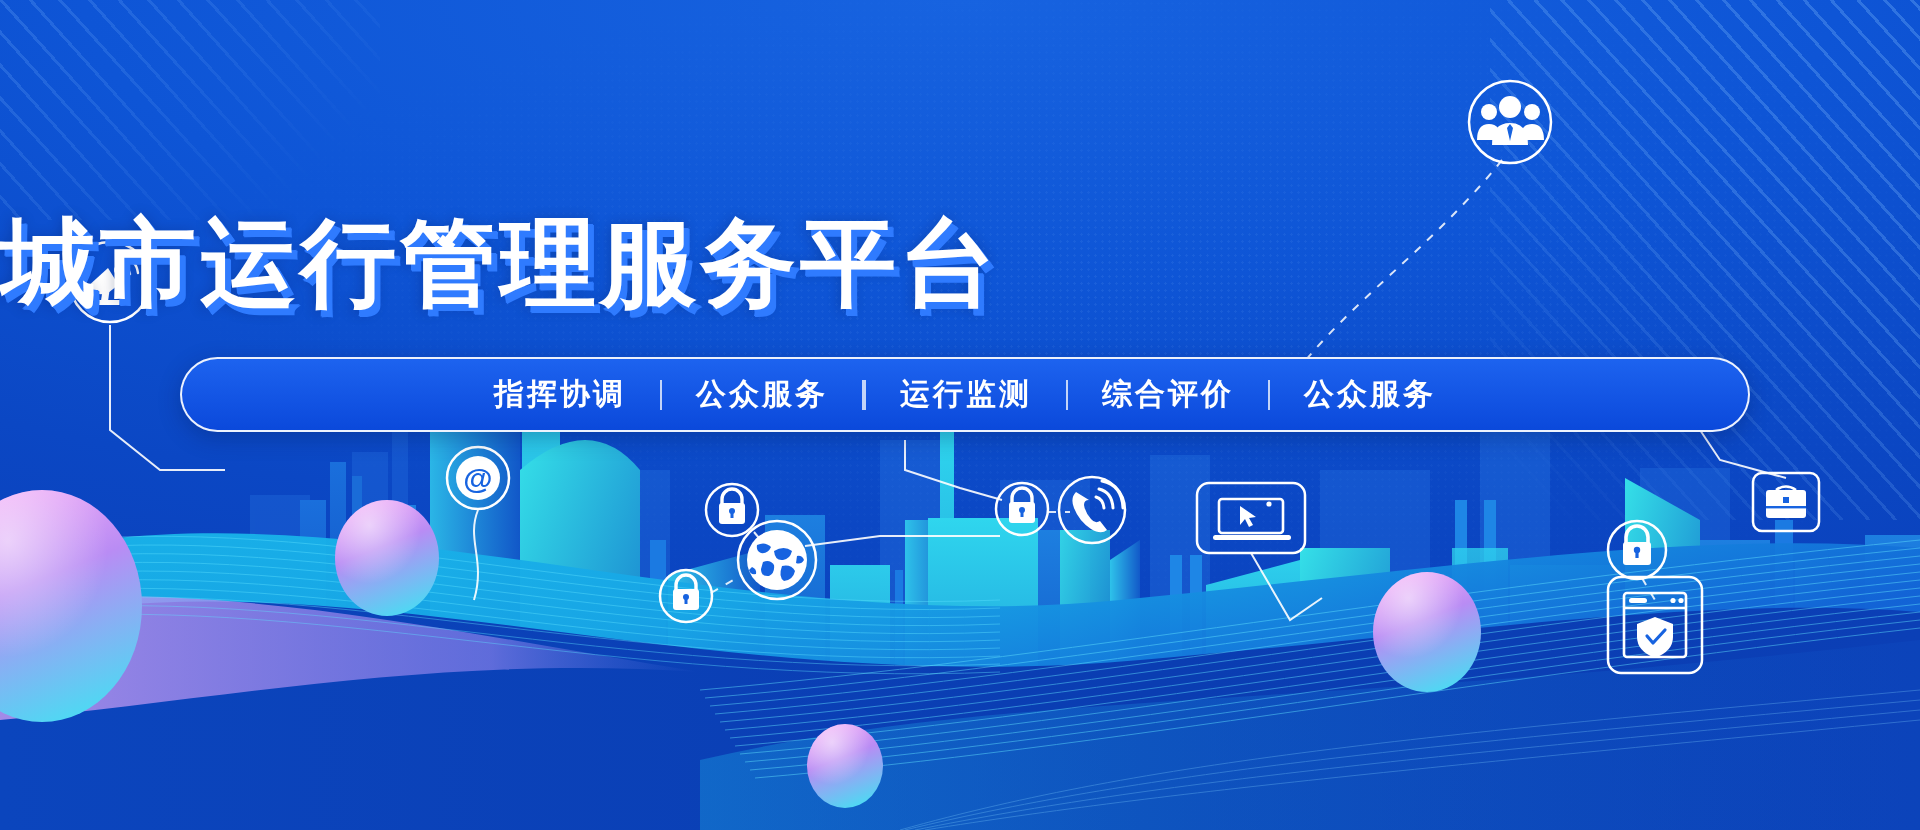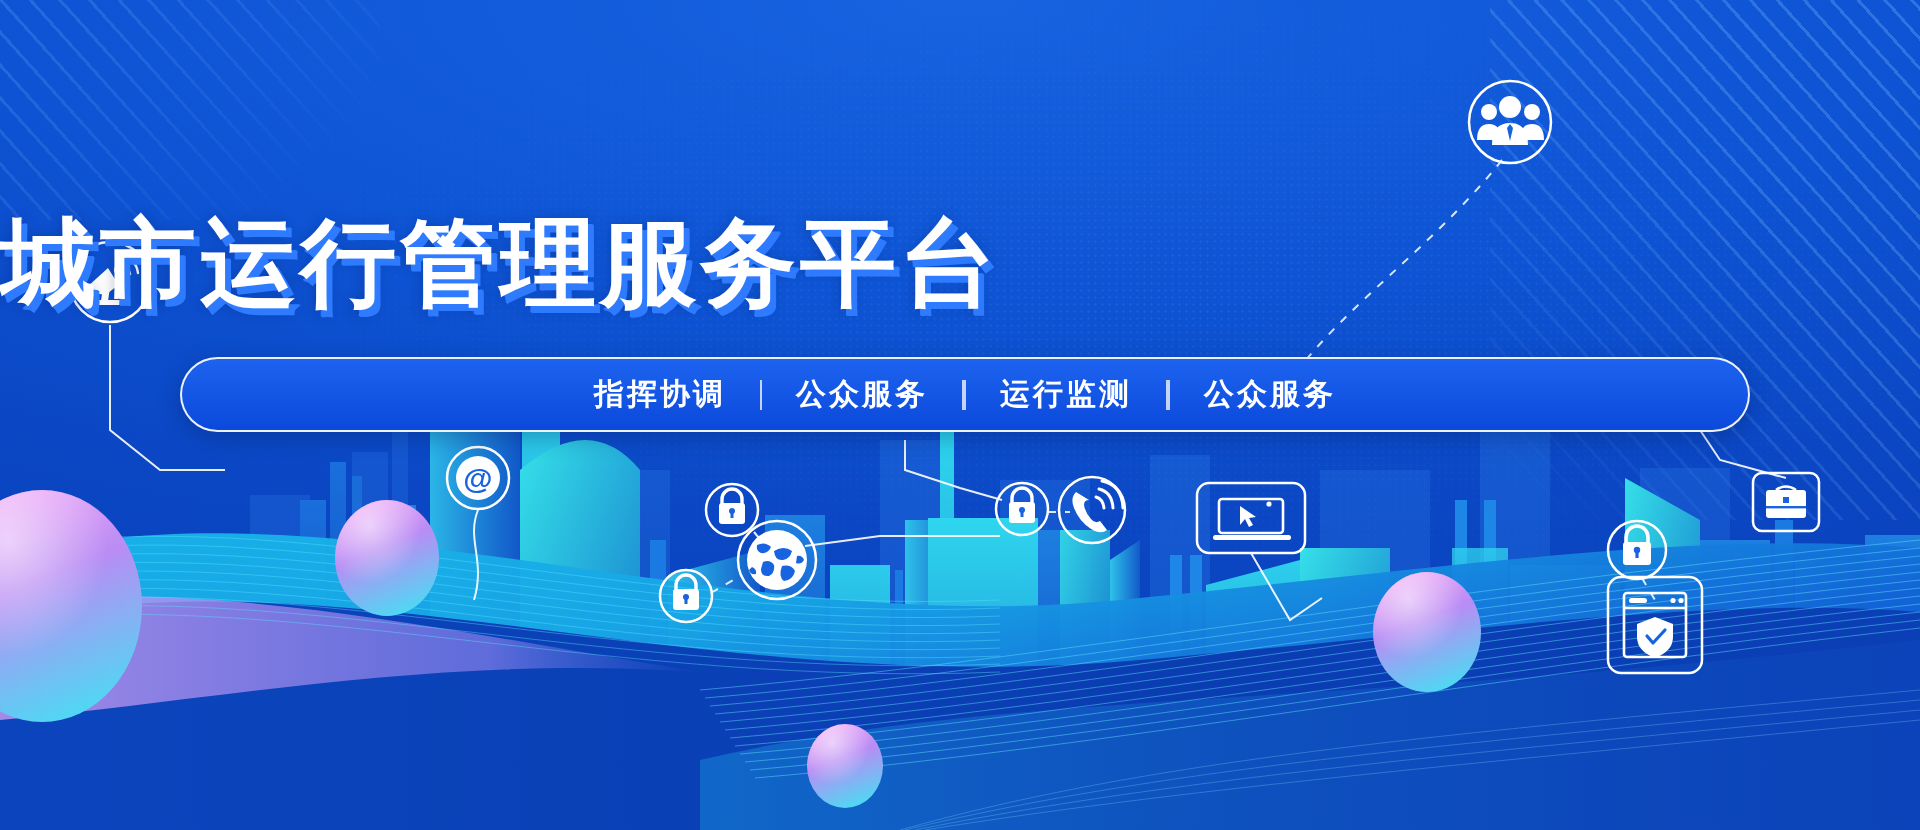--- a/index.html
+++ b/index.html
@@ -370,17 +370,18 @@
   </div>
 
   <nav class="navbar" id="navbar">
       <span class="nav-item">指挥协调</span>
       <span class="nav-sep"></span>
       <span class="nav-item">公众服务</span>
       <span class="nav-sep"></span>
       <span class="nav-sep"></span>
       <span class="nav-item">运行监测</span>
       <span class="nav-sep"></span>
+      <span class="nav-item">综合评价</span>
       <span class="nav-sep"></span>
       <span class="nav-item">公众服务</span>
     </nav>
 
 </div>
 
 </body></html>

